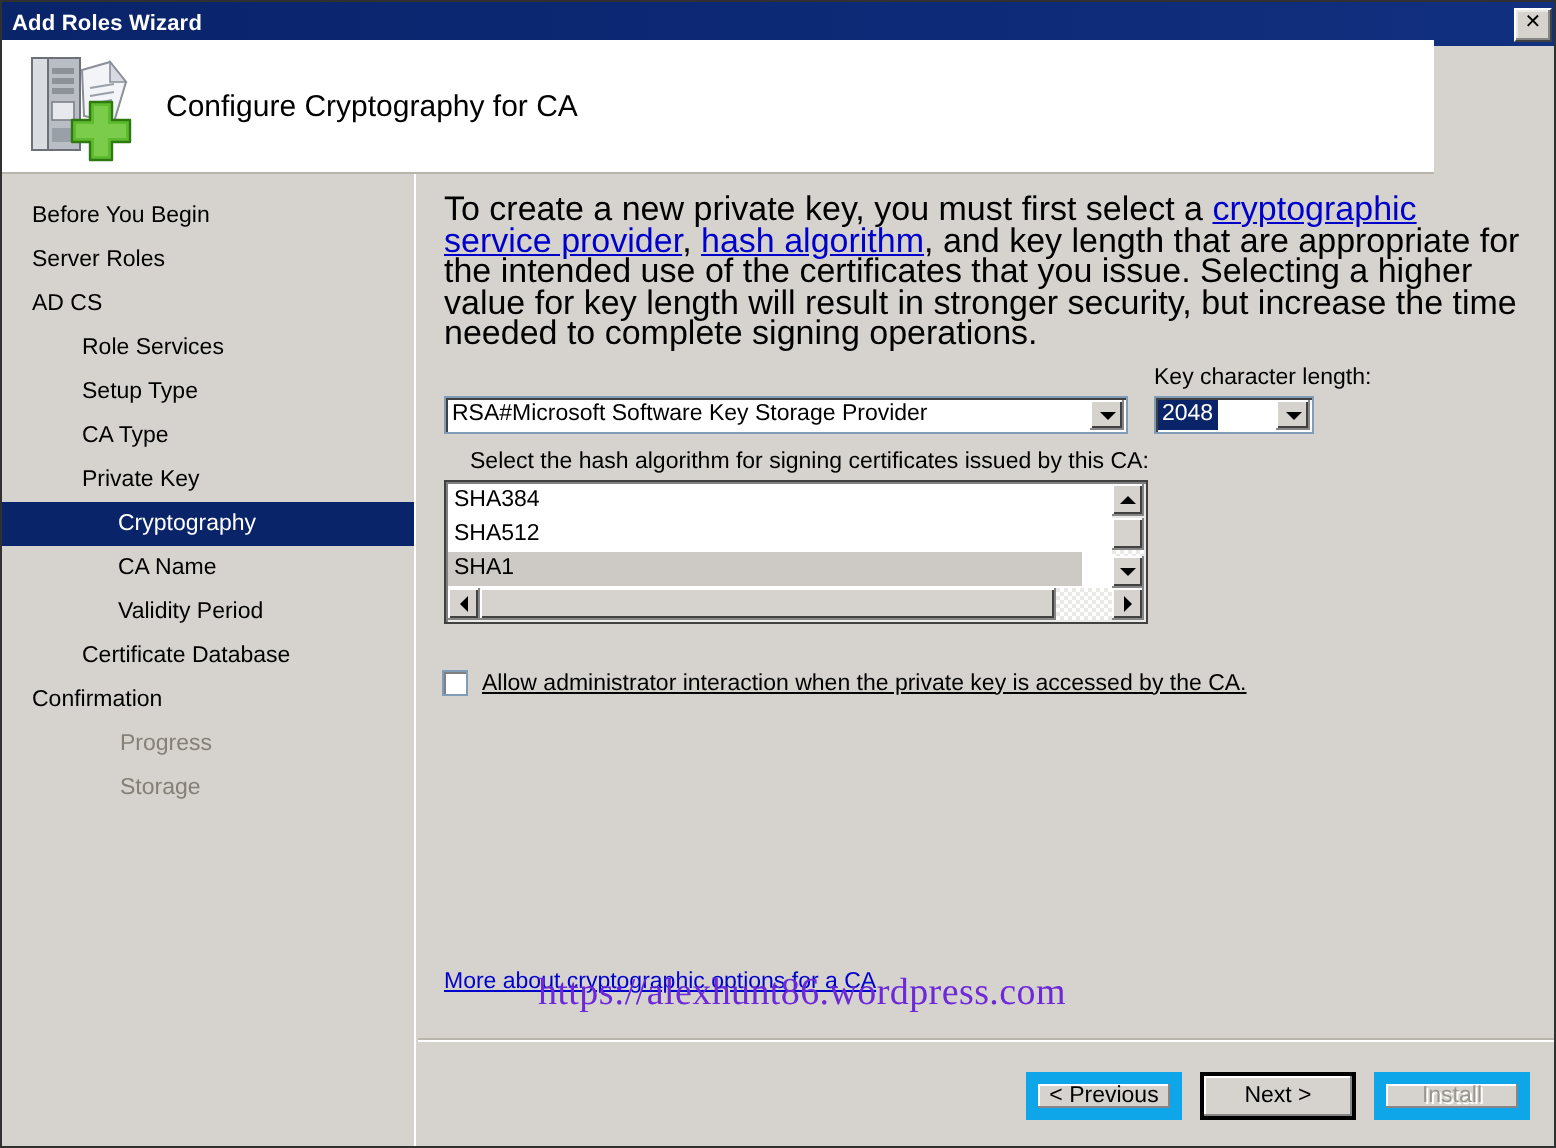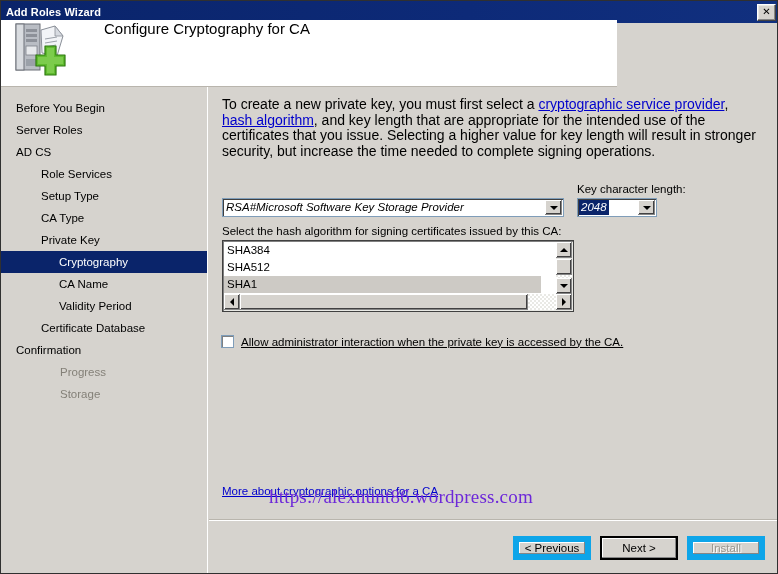--- a/index.html
+++ b/index.html
@@ -56,26 +56,26 @@
     line-height: 1;
     color: #000;
     font-family: "Liberation Sans", sans-serif;
     cursor: default;
   }
 
   
   .header {
     position: absolute;
     left: 0; top: 19px;
-    width: 616px;
+    width: 716px;
     height: 66px;
     background: #ffffff;
     border-bottom: 1px solid #b9b5ad;
     display: flex;
-    gap: 21px;
+    align-items: center;
   }
   .header-icon {
     width: 62px;
     height: 56px;
     margin-left: 10px;
     position: relative;
     flex: 0 0 auto;
   }
   .header-title {
     font-size: 15px;
@@ -120,50 +120,49 @@
     left: 208px; top: 86px;
     width: 570px;
     height: 488px;
     background: #d6d3ce;
   }
 
   .intro {
     position: absolute;
     left: 13px; top: 10px;
     width: 540px;
-    font-size: 14px;
+    font-size: 17px;
     color: #000000;
     line-height: 15.5px;
   }
   a.wlink {
     color: #0000cc;
     text-decoration: underline;
     cursor: pointer;
   }
 
   .field-label {
     font-size: 11.5px;
     color: #000000;
     white-space: nowrap;
   }
 
   .lbl-csp  { position: absolute; left: 13px;  top: 96px; }
   .lbl-kcl  { position: absolute; left: 368px; top: 96px; }
-  .lbl-hash { position: absolute; left: 13px;  top: 138px; }
+  .lbl-hash { position: absolute; left: 26px;  top: 138px; }
 
   
   .combo {
     position: absolute;
     background: #ffffff;
     border: 1px solid #7f9db9;
     box-shadow: inset 1px 1px 0 #404040;
     box-sizing: border-box;
     display: flex;
     align-items: stretch;
-    font-style: italic;
   }
   .combo .val {
     flex: 1 1 auto;
     font-size: 11.5px;
     color: #000000;
     line-height: 17px;
     padding-left: 3px;
     overflow: hidden;
     white-space: nowrap;
   }

